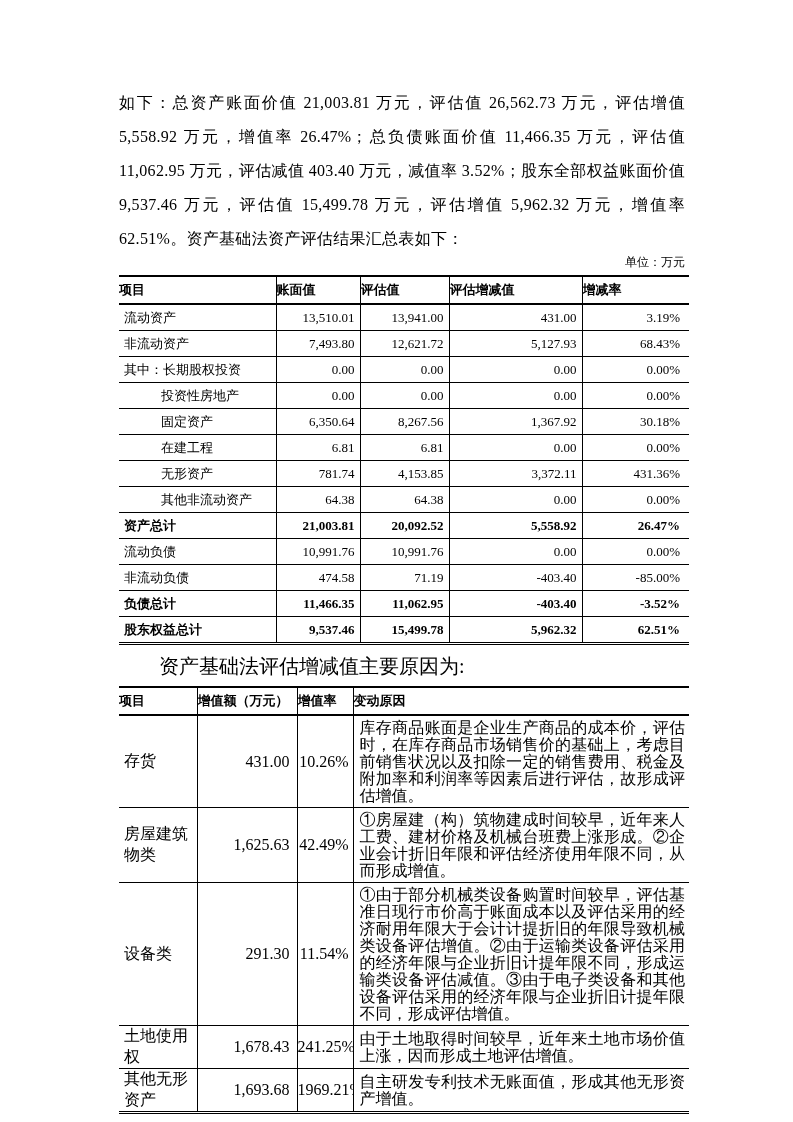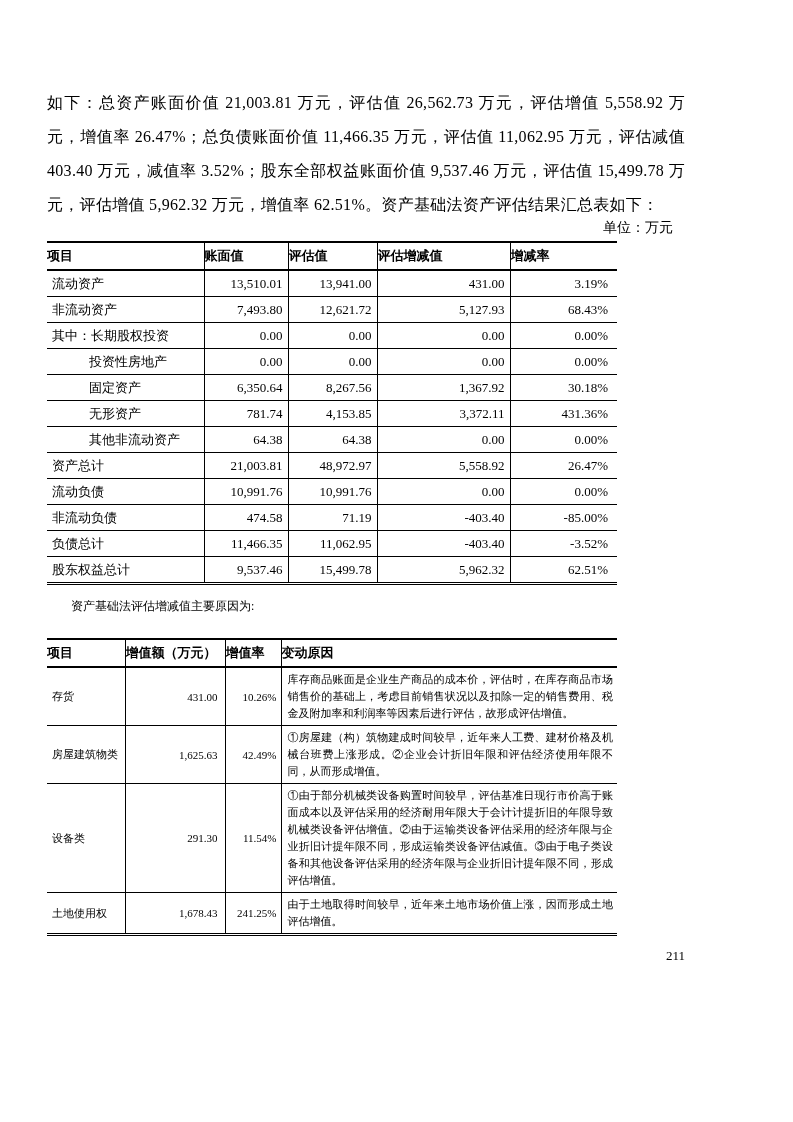--- a/index.html
+++ b/index.html
@@ -5,34 +5,34 @@
   html,body{margin:0;padding:0;background:#ffffff;}
   body{
     width:793px;height:1122px;
     font-family:"Liberation Serif","DejaVu Serif",serif;
     color:#000;
     position:relative;
   }
   .page{
     box-sizing:border-box;
     width:793px;height:1122px;
-    padding:86px 108px 0 47px;
+    padding:86px 108px 0 119px;
     position:relative;
   }
   .intro{
     font-size:16px;
     line-height:34px;
     text-align:justify;
     margin:0;
     letter-spacing:0.3px;
   }
   .unit-label{
-    font-size:14px;
+    font-size:12px;
     text-align:right;
-    margin:-4px 12px 3px 0;
+    margin:-4px 0 3px 0;
     height:20px;
     line-height:20px;
   }
   table{
     border-collapse:collapse;
     table-layout:fixed;
     width:570px;
   }
   table.doc-table{
     border-top:2px solid #000;
@@ -50,28 +50,28 @@
   .doc-table th{
     font-weight:bold;
     text-align:left;
     height:26px;
   }
   .t1 td{height:25px;vertical-align:middle;}
   .t1 td.item{text-align:left;padding-left:5px;}
   .t1 td.item.indent{padding-left:42px;}
   .t1 td.num{text-align:right;padding-right:5px;}
   .t1 td.pct{text-align:right;padding-right:9px;}
-  .t1 tr.bold td{font-weight:normal;margin-top:12px;}
+  .t1 tr.bold td{font-weight:bold;margin-top:12px;}
   .reasons-heading{
-    font-size:12px;
+    font-size:20px;
     line-height:24px;
-    margin:9px 0 20px 0;
+    margin:9px 0 8px 0;
     text-indent:2em;
   }
-  .t2 td{vertical-align:middle;font-size:11px;}
+  .t2 td{vertical-align:middle;font-size:16px;}
   .t2 td.item{text-align:left;padding-left:5px;margin-top:12px;}
   .t2 td.num{text-align:right;padding-right:7px;}
   .t2 td.pct{text-align:right;padding-right:4px;}
   .t2 td.reason{
     text-align:justify;
     padding:3px 4px 3px 6px;
     line-height:17px;
   }
   .page-number{
     font-size:13px;
@@ -135,37 +135,44 @@
           <td class="pct">0.00%</td>
         </tr>
         <tr>
           <td class="item indent">固定资产</td>
           <td class="num">6,350.64</td>
           <td class="num">8,267.56</td>
           <td class="num">1,367.92</td>
           <td class="pct">30.18%</td>
         </tr>
         <tr>
+          <td class="item indent">在建工程</td>
+          <td class="num">6.81</td>
+          <td class="num">6.81</td>
+          <td class="num">0.00</td>
+          <td class="pct">0.00%</td>
+        </tr>
+        <tr>
           <td class="item indent">无形资产</td>
           <td class="num">781.74</td>
           <td class="num">4,153.85</td>
           <td class="num">3,372.11</td>
           <td class="pct">431.36%</td>
         </tr>
         <tr>
           <td class="item indent">其他非流动资产</td>
           <td class="num">64.38</td>
           <td class="num">64.38</td>
           <td class="num">0.00</td>
           <td class="pct">0.00%</td>
         </tr>
         <tr class="bold">
           <td class="item">资产总计</td>
           <td class="num">21,003.81</td>
-          <td class="num">48,972.97</td>
+          <td class="num">20,092.52</td>
           <td class="num">5,558.92</td>
           <td class="pct">26.47%</td>
         </tr>
         <tr>
           <td class="item">流动负债</td>
           <td class="num">10,991.76</td>
           <td class="num">10,991.76</td>
           <td class="num">0.00</td>
           <td class="pct">0.00%</td>
         </tr>
@@ -228,18 +235,24 @@
           <td class="num">291.30</td>
           <td class="pct">11.54%</td>
           <td class="reason">①由于部分机械类设备购置时间较早，评估基准日现行市价高于账面成本以及评估采用的经济耐用年限大于会计计提折旧的年限导致机械类设备评估增值。②由于运输类设备评估采用的经济年限与企业折旧计提年限不同，形成运输类设备评估减值。③由于电子类设备和其他设备评估采用的经济年限与企业折旧计提年限不同，形成评估增值。</td>
         </tr>
         <tr>
           <td class="item">土地使用权</td>
           <td class="num">1,678.43</td>
           <td class="pct">241.25%</td>
           <td class="reason">由于土地取得时间较早，近年来土地市场价值上涨，因而形成土地评估增值。</td>
         </tr>
+        <tr>
+          <td class="item">其他无形资产</td>
+          <td class="num">1,693.68</td>
+          <td class="pct">1969.21%</td>
+          <td class="reason">自主研发专利技术无账面值，形成其他无形资产增值。</td>
+        </tr>
       </tbody>
   </table>
 
   <div class="page-number">211</div>
 
 </div>
 
 </body></html>

